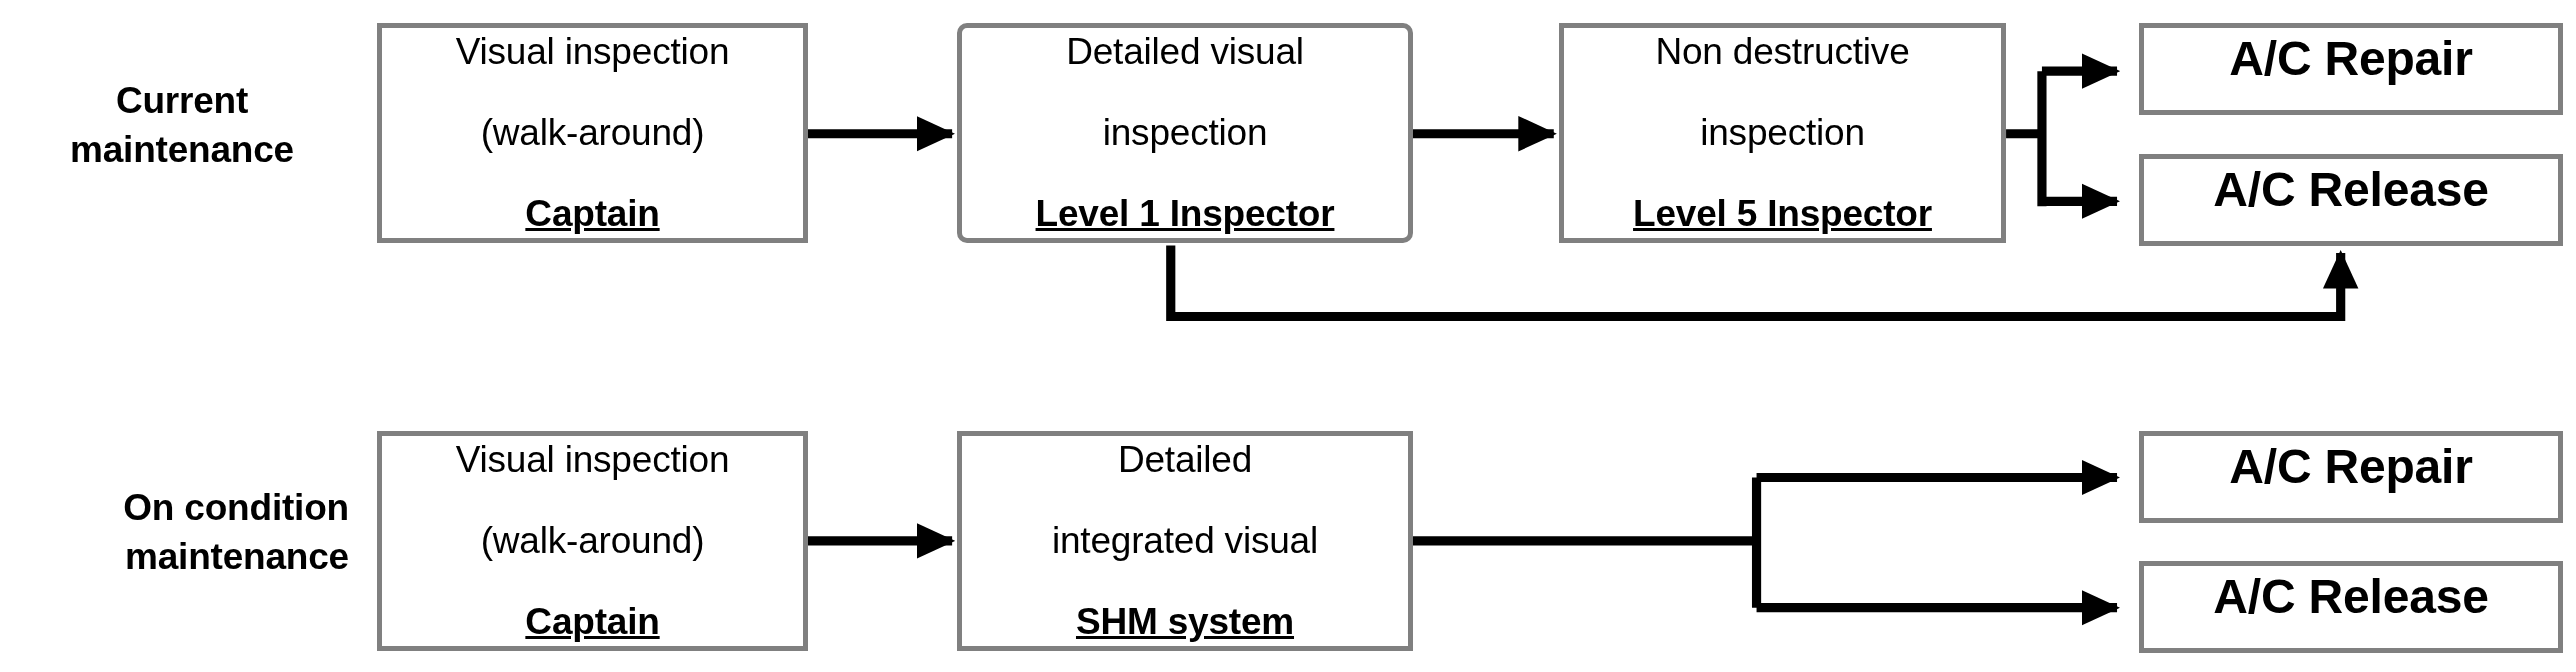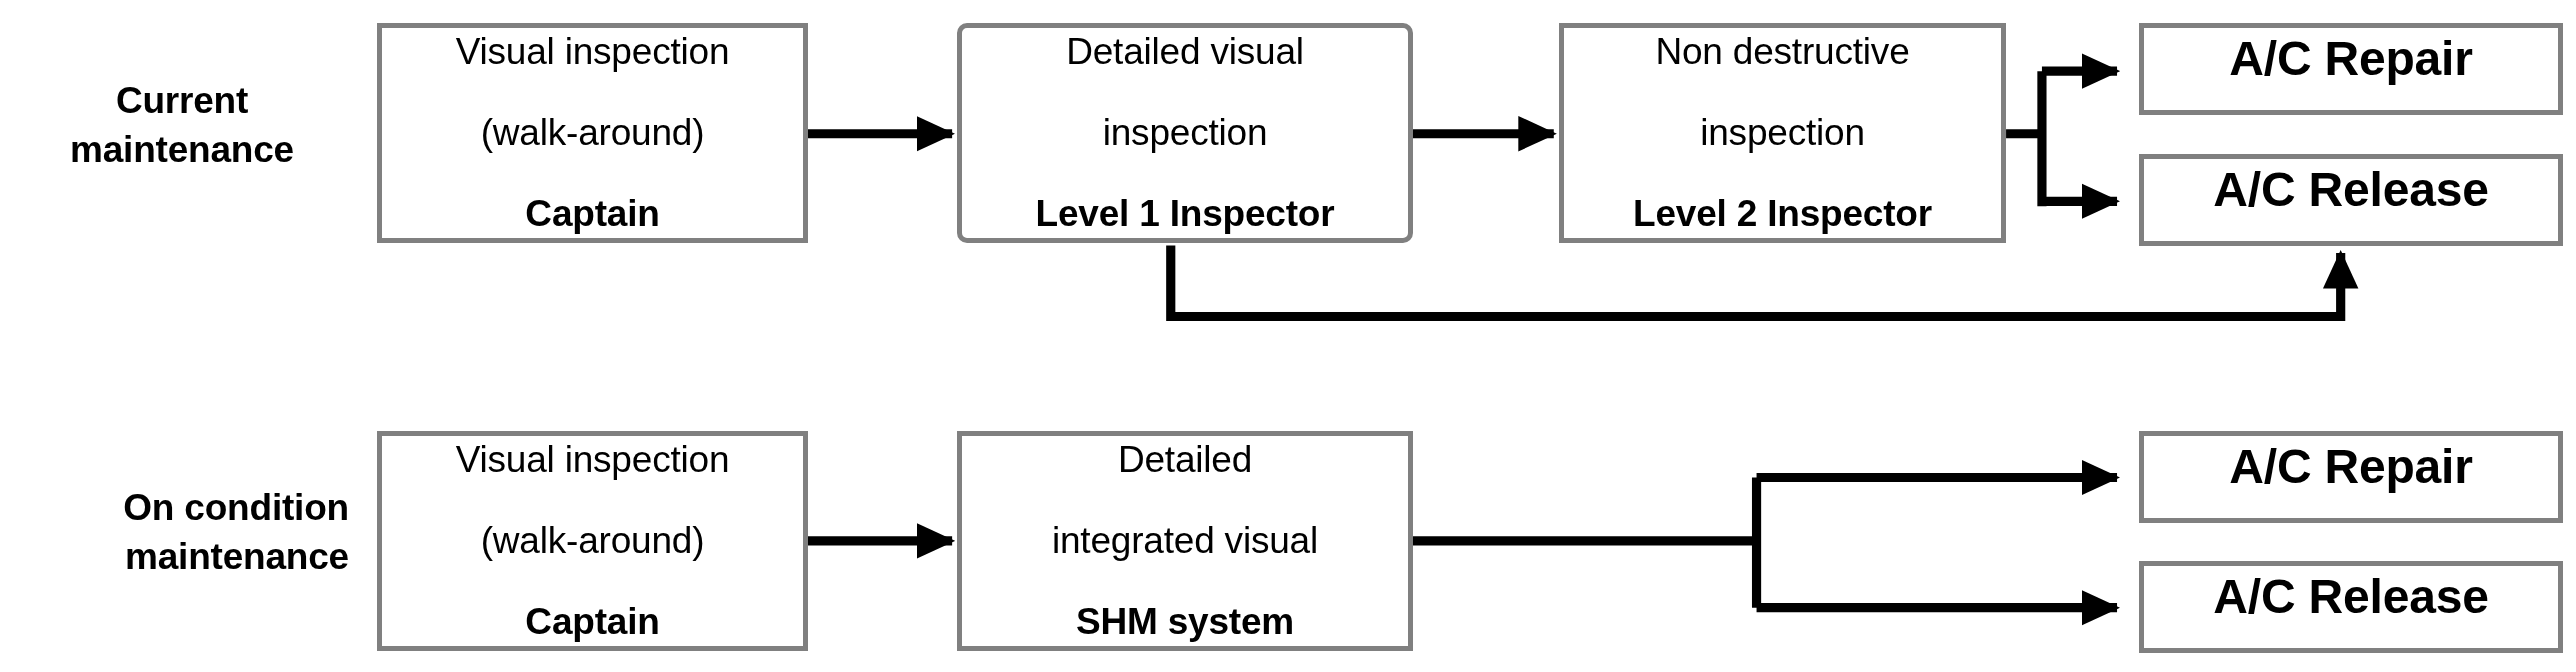--- a/index.html
+++ b/index.html
@@ -48,20 +48,21 @@
   }
   .node .ln {
     display: block;
     font-size: 37px;
     line-height: 1.30;
     white-space: nowrap;
     letter-spacing: -0.2px;
   }
   .node .ln.strong {
     font-weight: bold;
+    text-decoration: underline;
   }
   .node.single .ln {
     font-size: 48px;
     font-weight: bold;
   }
 </style>
 </head>
 <body>
 
 <div id="canvas">
@@ -129,21 +130,21 @@
 
   <div class="node" style="left:957px; top:23.4px; width:456px; height:220px;border-radius:10px;">
     <span class="ln">Detailed visual</span>
     <span class="ln">inspection</span>
     <span class="ln strong">Level 1 Inspector</span>
   </div>
 
   <div class="node" style="left:1559px; top:23.4px; width:447px; height:220px;">
     <span class="ln">Non destructive</span>
     <span class="ln">inspection</span>
-    <span class="ln strong">Level 2 Inspector</span>
+    <span class="ln strong">Level 5 Inspector</span>
   </div>
 
   <div class="node single" style="left:2139px; top:23.4px; width:424px; height:92px;">
     <span class="ln">A/C Repair</span>
   </div>
 
   <div class="node single" style="left:2139px; top:154px; width:424px; height:92px;">
     <span class="ln">A/C Release</span>
   </div>
 

